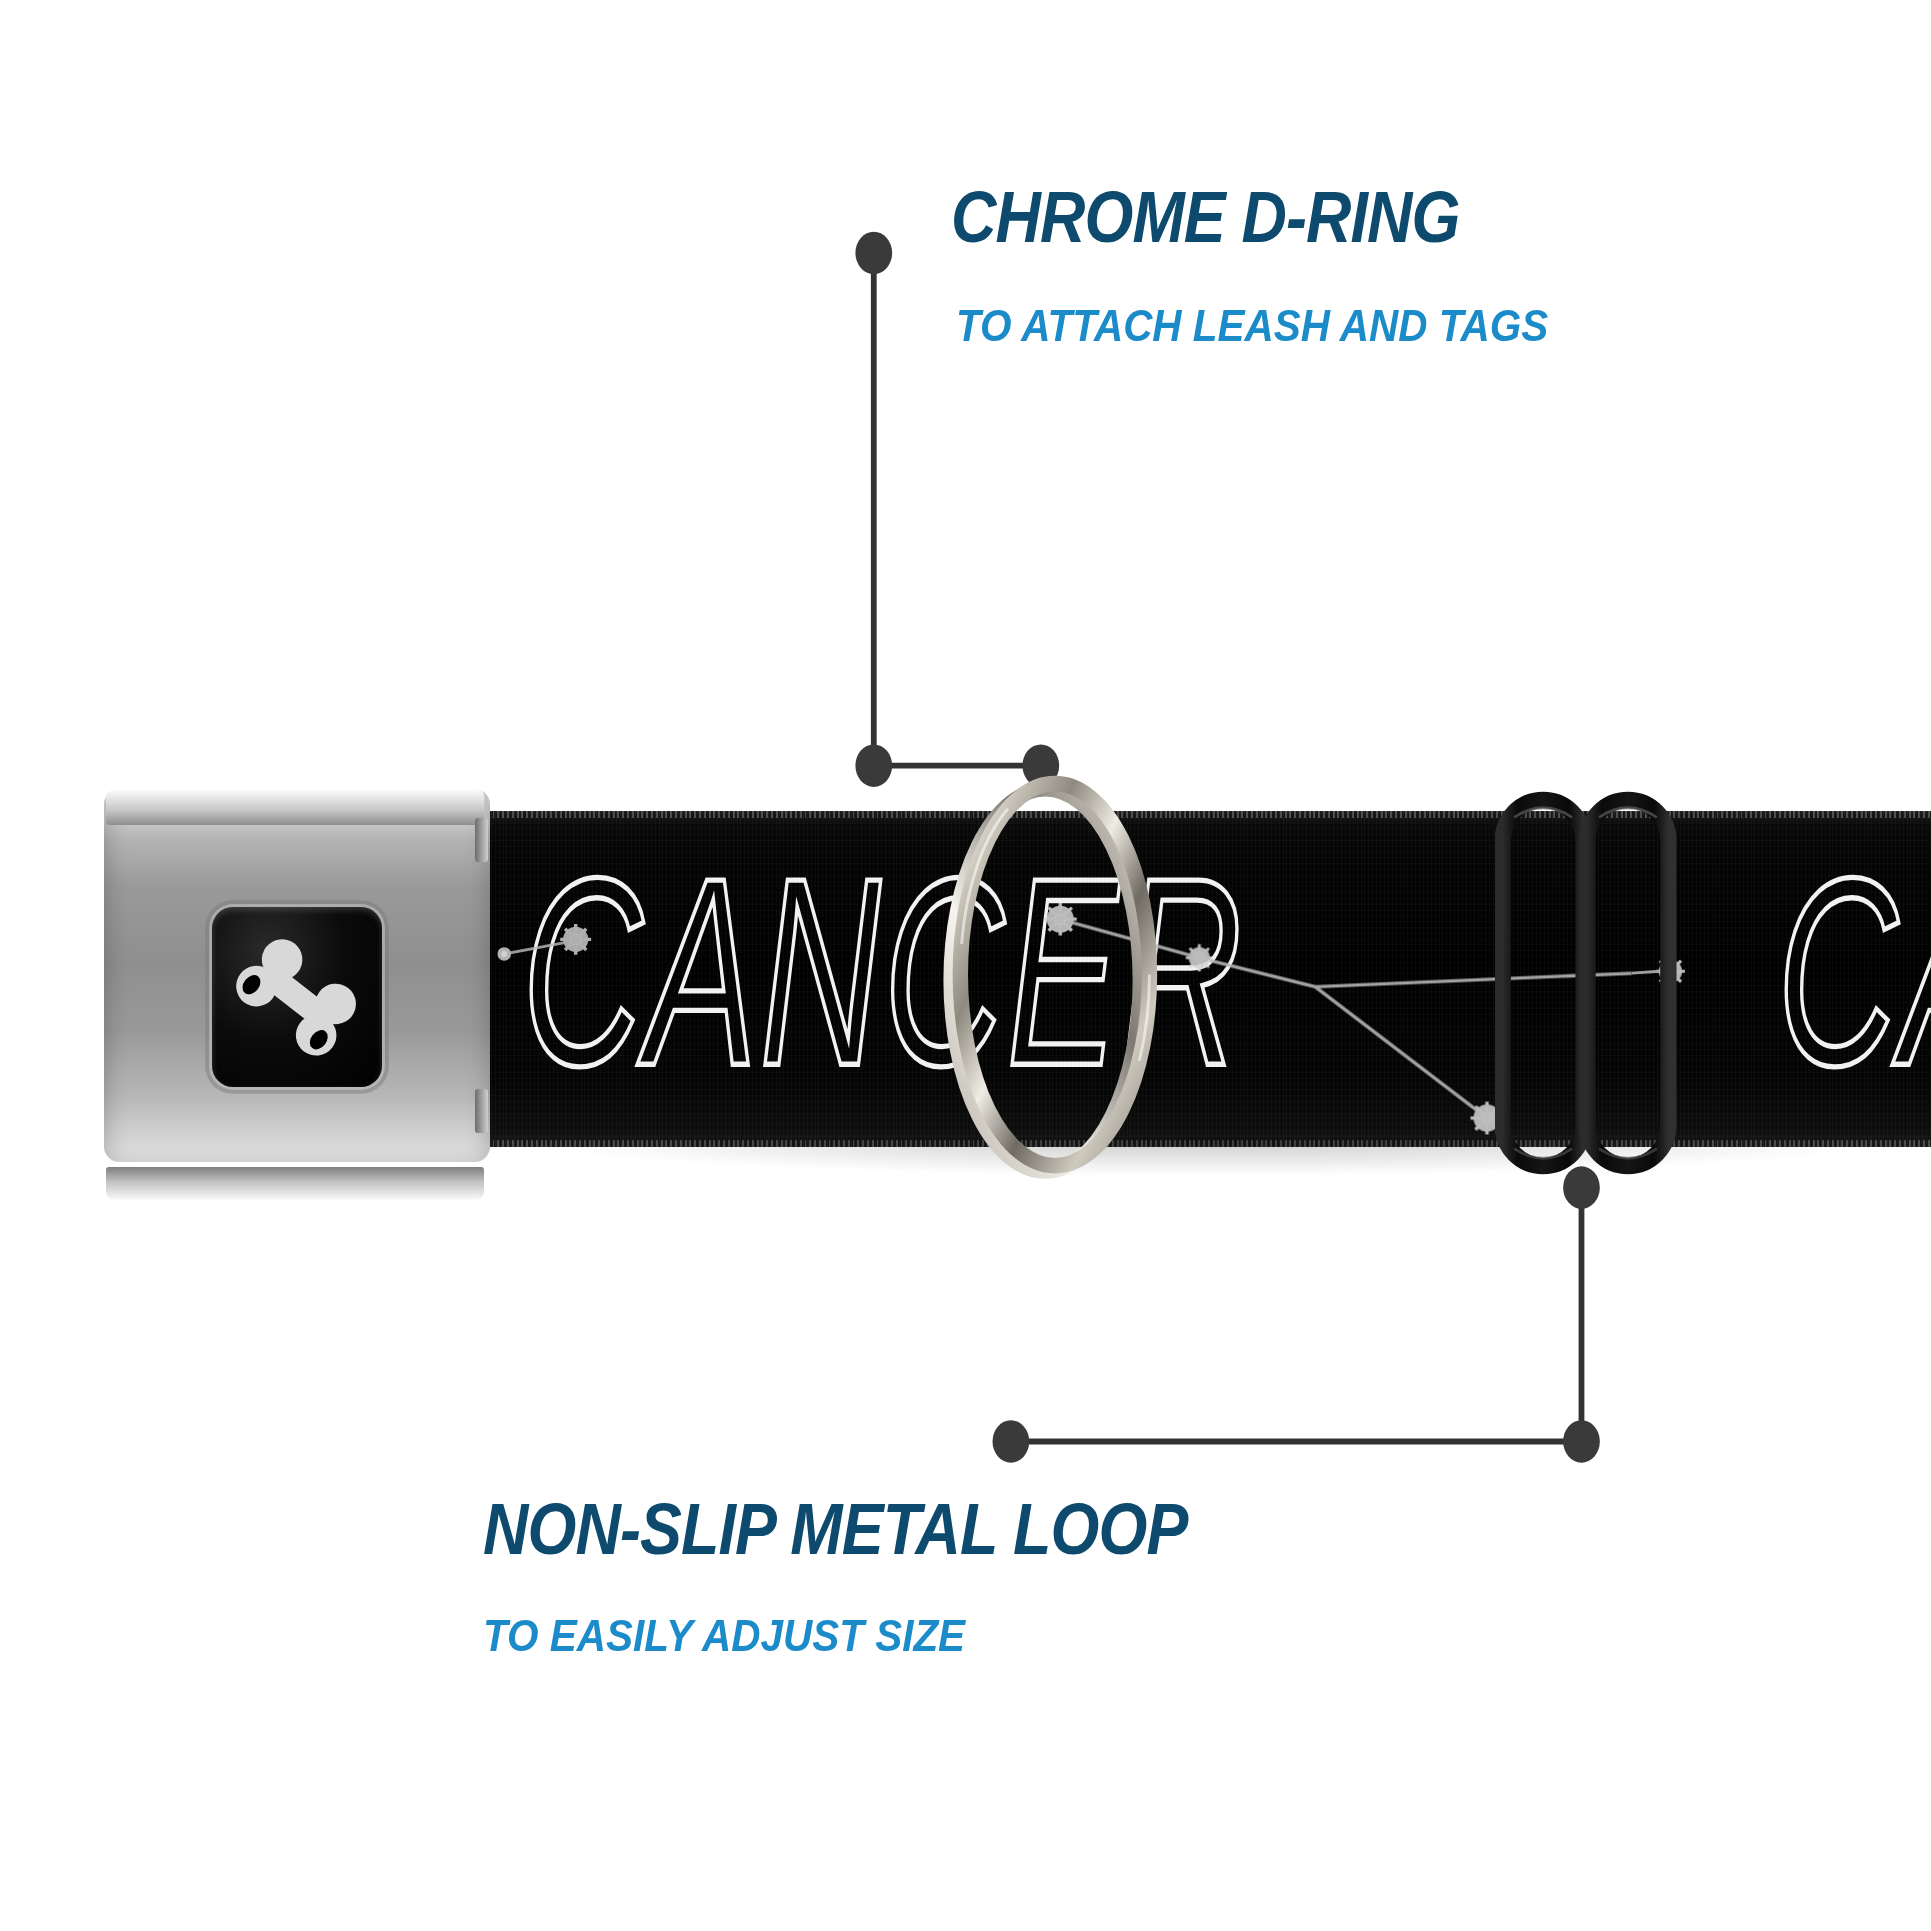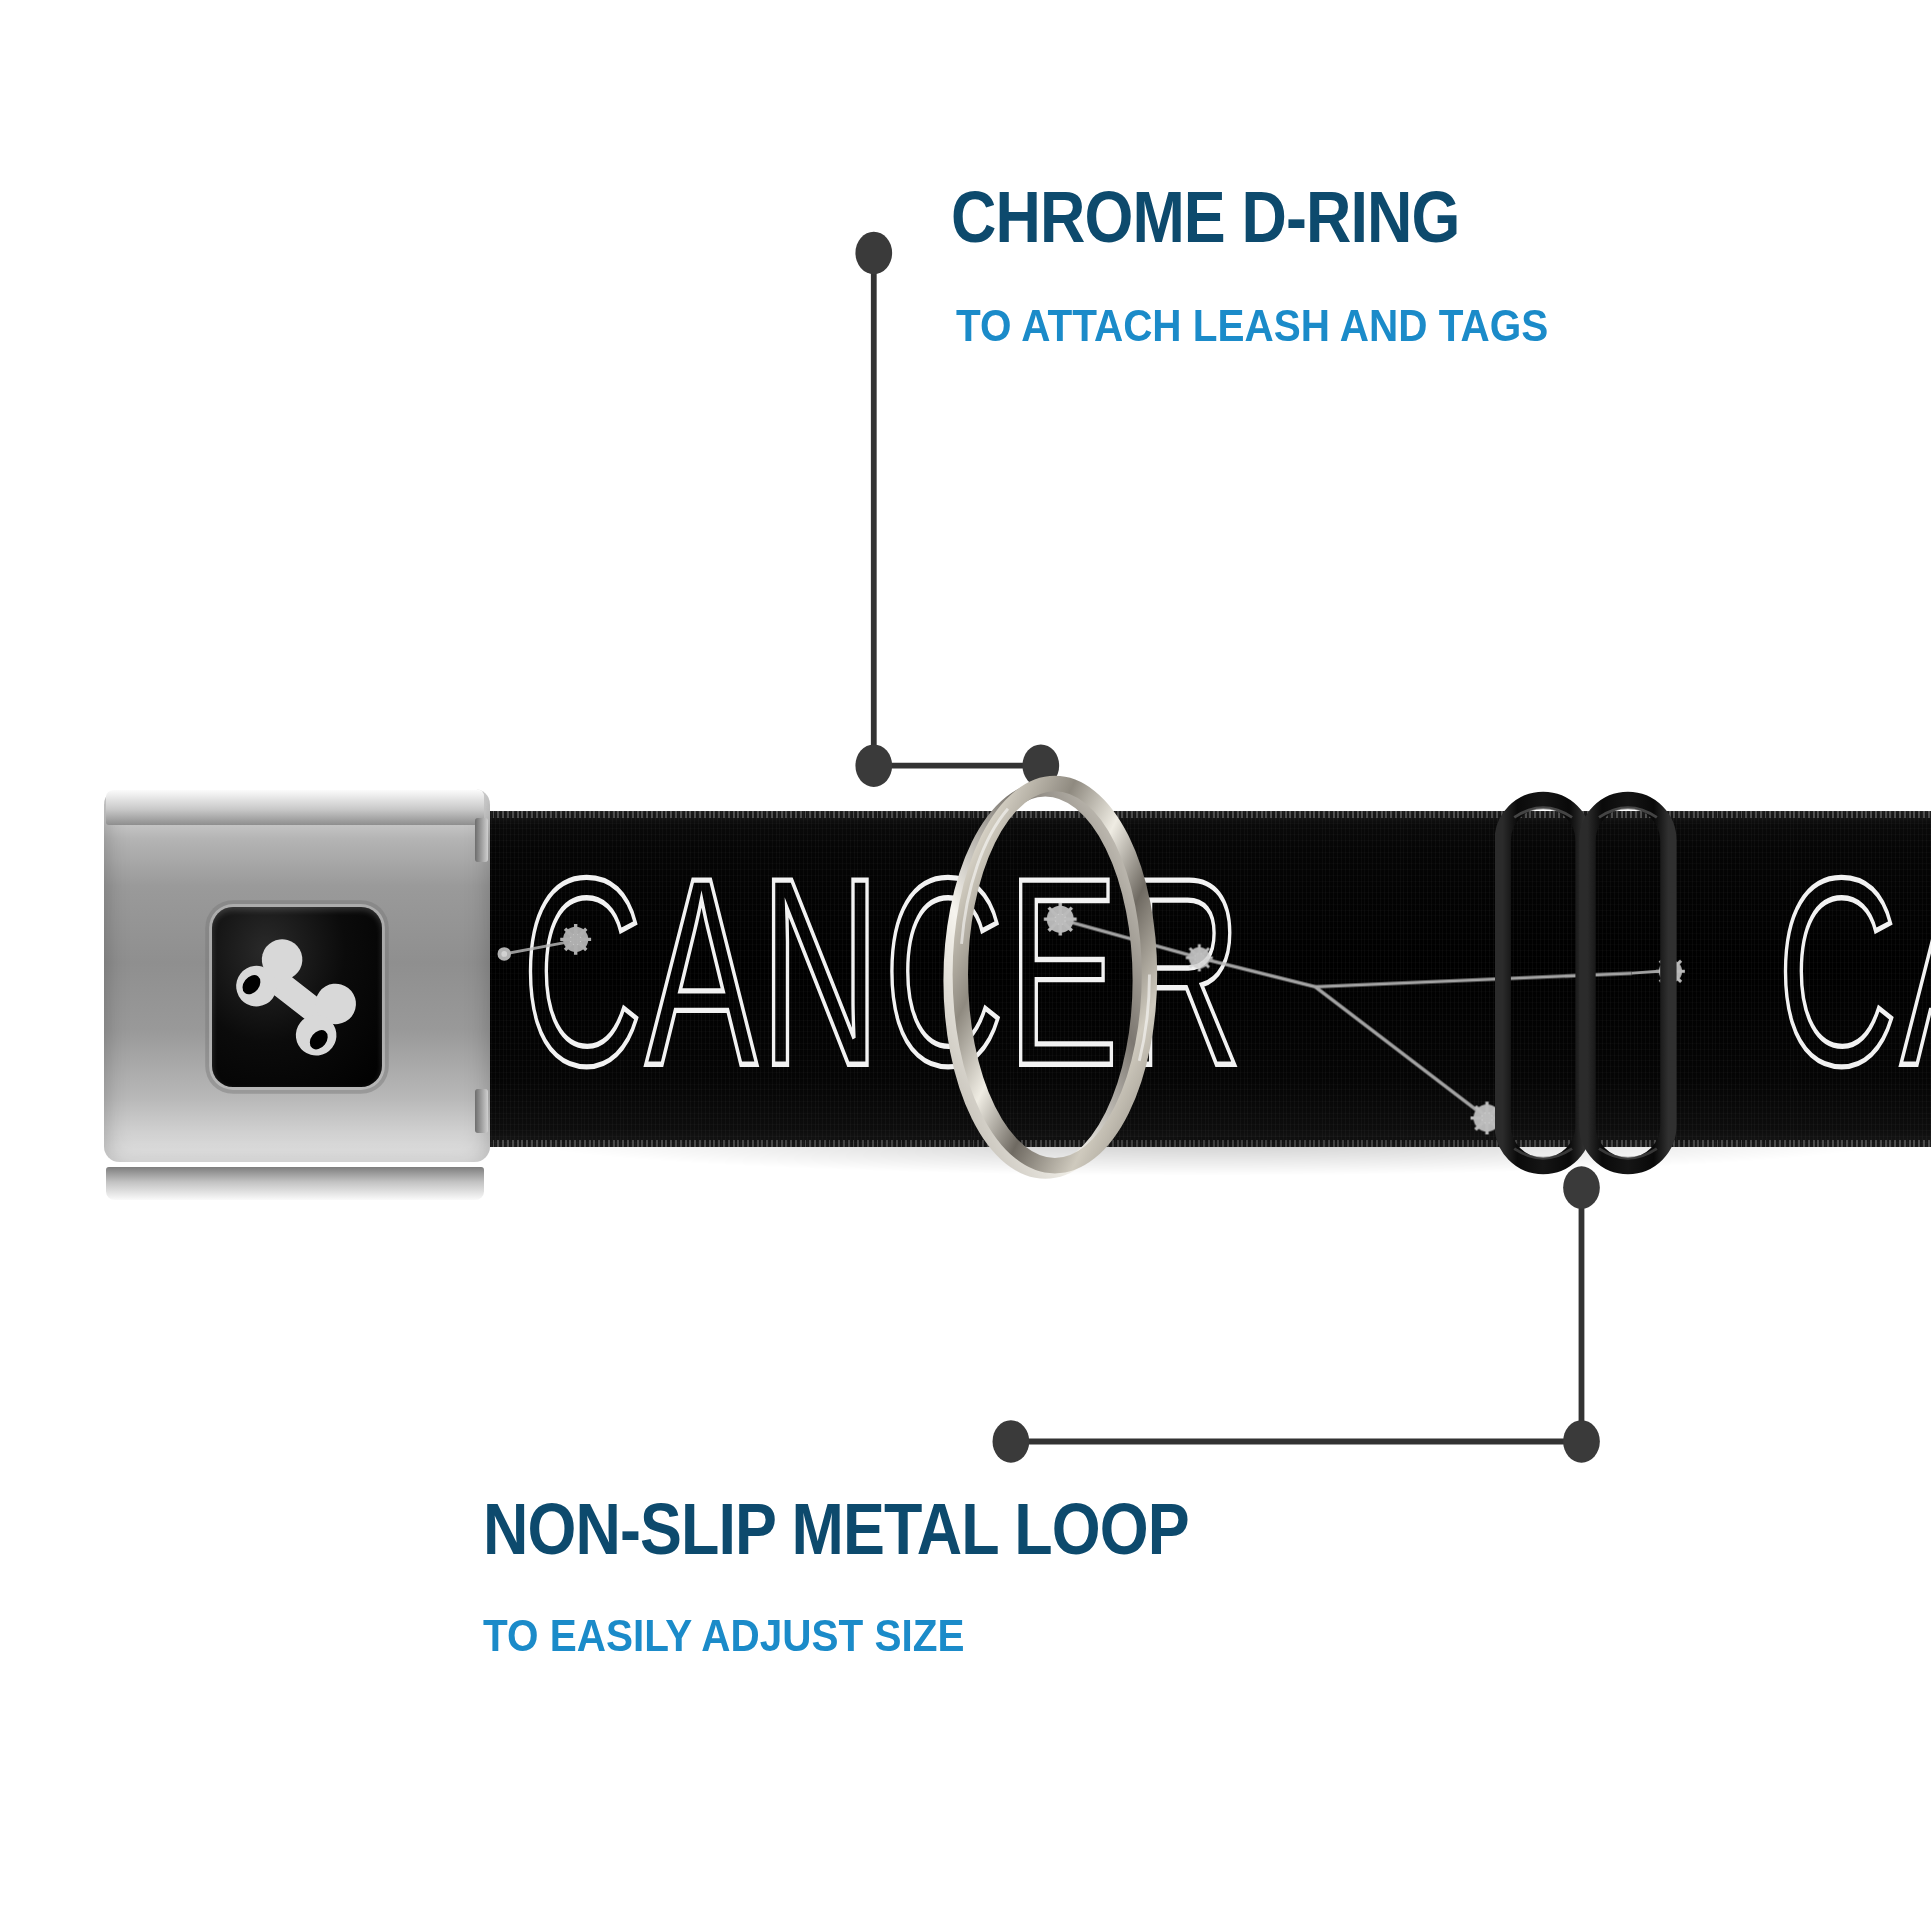--- a/index.html
+++ b/index.html
@@ -14,20 +14,21 @@
     overflow: hidden;
     font-family: "Liberation Sans", sans-serif;
   }
 
   #stage {
     position: absolute;
     inset: 0;
     width: 1931px;
     height: 1931px;
     background: #ffffff;
+    font-style: italic;
   }
 
   
   .callout-title {
     position: absolute;
     font-family: "Liberation Sans", sans-serif;
     font-weight: bold;
     letter-spacing: -1px;
     white-space: nowrap;
     line-height: 1;

